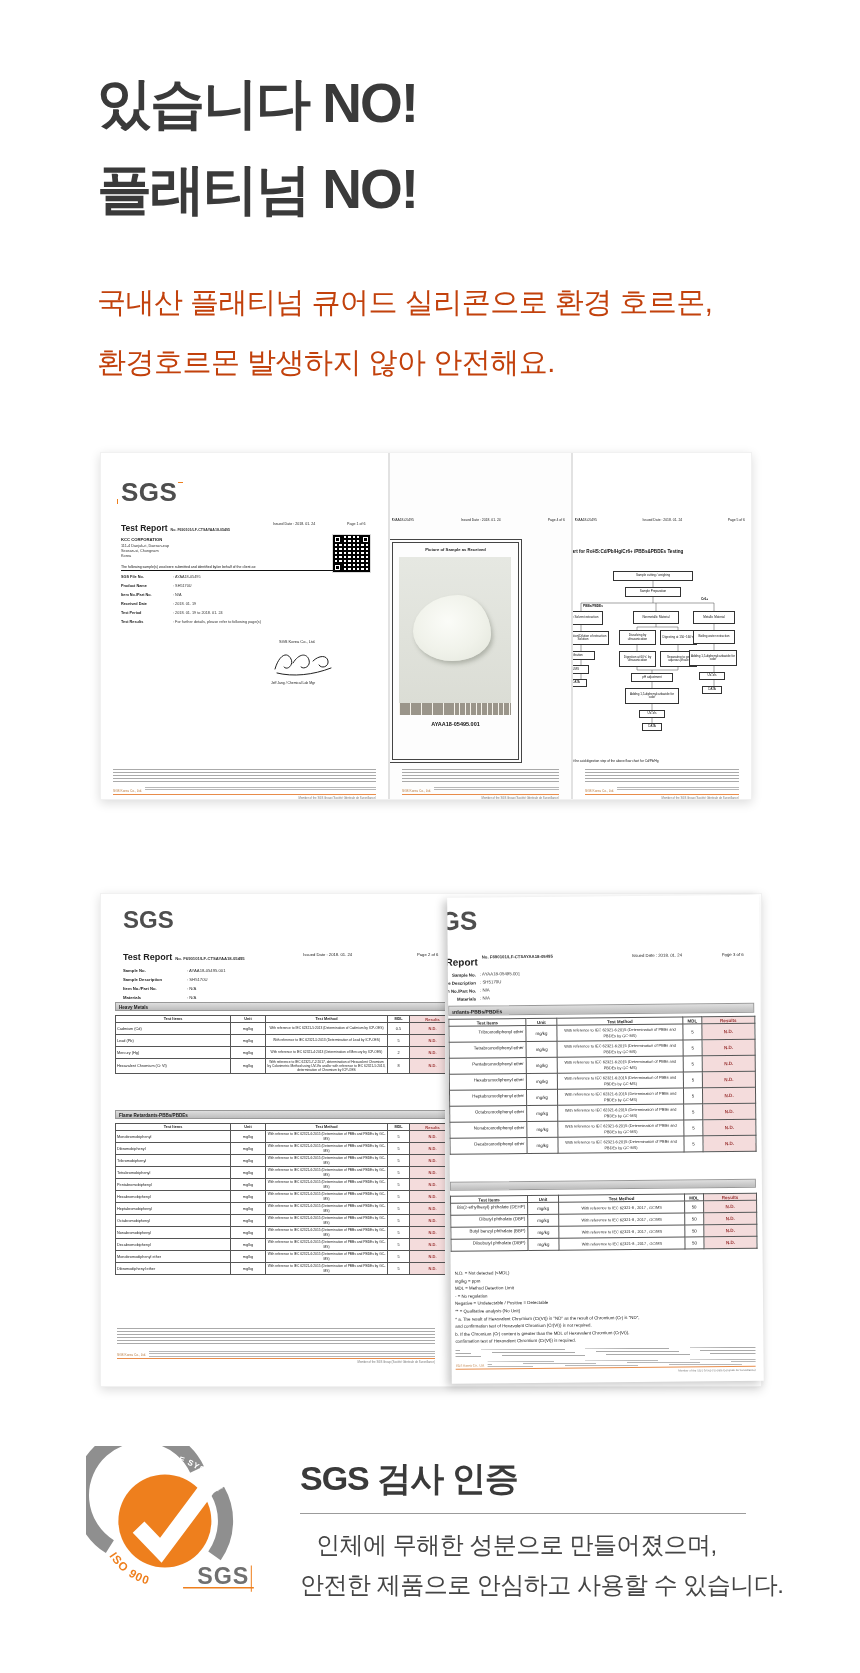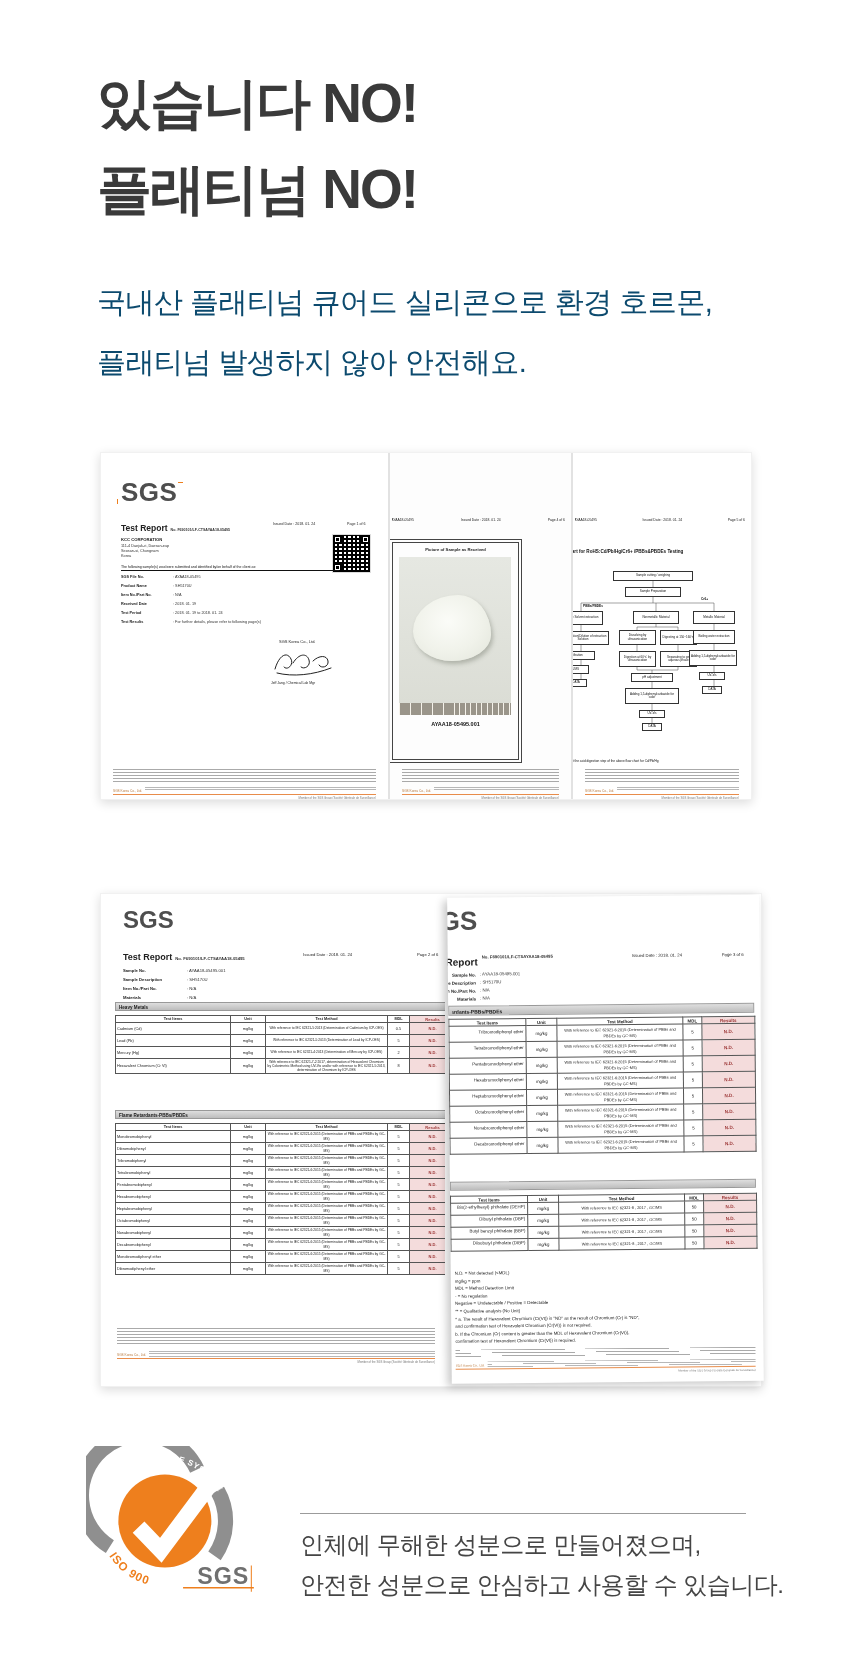--- a/index.html
+++ b/index.html
@@ -1,21 +1,21 @@
 <!DOCTYPE html>
 <html><head>
 <meta charset="utf-8">
 <style>
   html,body{margin:0;padding:0;background:#fff;}
   body{font-family:"Liberation Sans","DejaVu Sans",sans-serif;}
   .page{position:relative;width:860px;height:1673px;background:#fff;overflow:hidden;}
   .hero div,.cert>div{position:absolute;}
   .h1{left:97px;font-size:55px;font-weight:800;color:#3a3a3a;letter-spacing:-2px;line-height:1;white-space:nowrap;}
   .h1.l1{top:76px;} .h1.l2{top:162px;}
-  .sub{left:97px;font-size:29px;color:#0c4a6e;letter-spacing:-0.5px;white-space:nowrap;text-align:right;}
+  .sub{left:97px;font-size:29px;color:#c2410c;letter-spacing:-0.5px;white-space:nowrap;text-align:right;}
   .sub.s1{top:283px;} .sub.s2{top:343px;}
 
   .sheet{position:absolute;background:#fff;box-shadow:0 3px 10px rgba(0,0,0,0.14);border:1px solid #f1f1f1;}
   .sheet1{left:100px;top:452px;width:650px;height:346px;display:flex;}
   .sheet2{left:100px;top:893px;width:660px;height:492px;}
   .col{position:relative;height:100%;overflow:hidden;}
   .pg1{width:287px;}
   .pg4{width:181px;border-left:2px solid #e2e2e2;border-right:2px solid #e2e2e2;background:#fdfdfd;}
   .pg5{width:178px;}
   .col>*{position:absolute;}
@@ -132,32 +132,32 @@
   .notes{left:4px;top:372px;}
   .notes div{font-size:4.4px;line-height:7.6px;color:#1a1a1a;white-space:nowrap;}
   .fp-p3{left:4px;right:8px;top:452px;height:8px;}
   .pf3{left:4px;right:8px;top:463px;}
 
   .cert{position:absolute;left:0;top:1430px;width:860px;height:243px;}
   .badge{left:86px;top:16px;width:182px;height:152px;}
   .cheading{left:300px;top:26px;font-size:34px;font-weight:800;color:#3a3a3a;letter-spacing:-1px;white-space:nowrap;}
   .cdivider{left:300px;top:83px;width:446px;height:1px;background:#9b9b9b;}
   .cdesc{left:300px;font-size:24px;color:#454545;letter-spacing:-0.5px;white-space:nowrap;}
-  .cd1{top:99px;} .cd2{top:139px;}
+  .cd1{top:99px;margin-left:16px;} .cd2{top:139px;}
 </style>
 </head>
 <body>
 
 <div class="page">
 
   <div class="hero">
     <div class="h1 l1">있습니다 NO!</div>
     <div class="h1 l2">플래티넘 NO!</div>
     <div class="sub s1">국내산 플래티넘 큐어드 실리콘으로 환경 호르몬,</div>
-    <div class="sub s2">플래티넘 발생하지 않아 안전해요.</div>
+    <div class="sub s2">환경호르몬 발생하지 않아 안전해요.</div>
   </div>
 
   <div class="sheet sheet1">
 
     <div class="col pg1">
       <div class="sgslogo"><span>SGS</span><i class="tick t1"></i><i class="tick t2"></i></div>
       <div class="trline"><b>Test Report</b><span class="no"><span>No.</span> <span>F690101/LF-CTSAYAA18-05495</span></span></div>
       <div class="issued">Issued Date :  2018. 01. 24</div>
       <div class="plabel">Page 1 of 6</div>
       <div class="qr">
@@ -748,17 +748,18 @@
         <path d="M 130 44 A 60 60 0 0 1 127.1 108.4" stroke="#8f8f8f" stroke-width="15" fill="none"></path>
         <circle cx="78" cy="74" r="46" fill="#ee7f1d"></circle>
         <path d="M 52 80 L 74 103 L 124 36" stroke="#fff" stroke-width="16" fill="none" stroke-linecap="butt" stroke-linejoin="miter"></path>
         <text font-size="8" font-weight="bold" fill="#fff" letter-spacing="0.6"><textPath href="#arcTop" startOffset="50%" text-anchor="middle">CERTIFICATION DE SYSTÈME</textPath></text>
         <text font-size="11.5" font-weight="bold" fill="#ee7f1d" letter-spacing="1"><textPath href="#arcIso" startOffset="0%">ISO 9001</textPath></text>
         <text x="110" y="136" font-size="23" font-weight="bold" fill="#707070" letter-spacing="1">SGS</text>
         <line x1="96" y1="140" x2="166" y2="140" stroke="#ee7f1d" stroke-width="1.3"></line>
         <line x1="163.5" y1="118" x2="163.5" y2="144" stroke="#ee7f1d" stroke-width="1"></line>
       </svg>
     </div>
+    <div class="cheading">SGS 검사 인증</div>
     <div class="cdivider"></div>
     <div class="cdesc cd1">인체에 무해한 성분으로 만들어졌으며,</div>
-    <div class="cdesc cd2">안전한 성분으로 안심하고 사용할 수 있습니다.</div>
+    <div class="cdesc cd2">안전한 제품으로 안심하고 사용할 수 있습니다.</div>
   </div>
 </div>
 
 </body></html>

